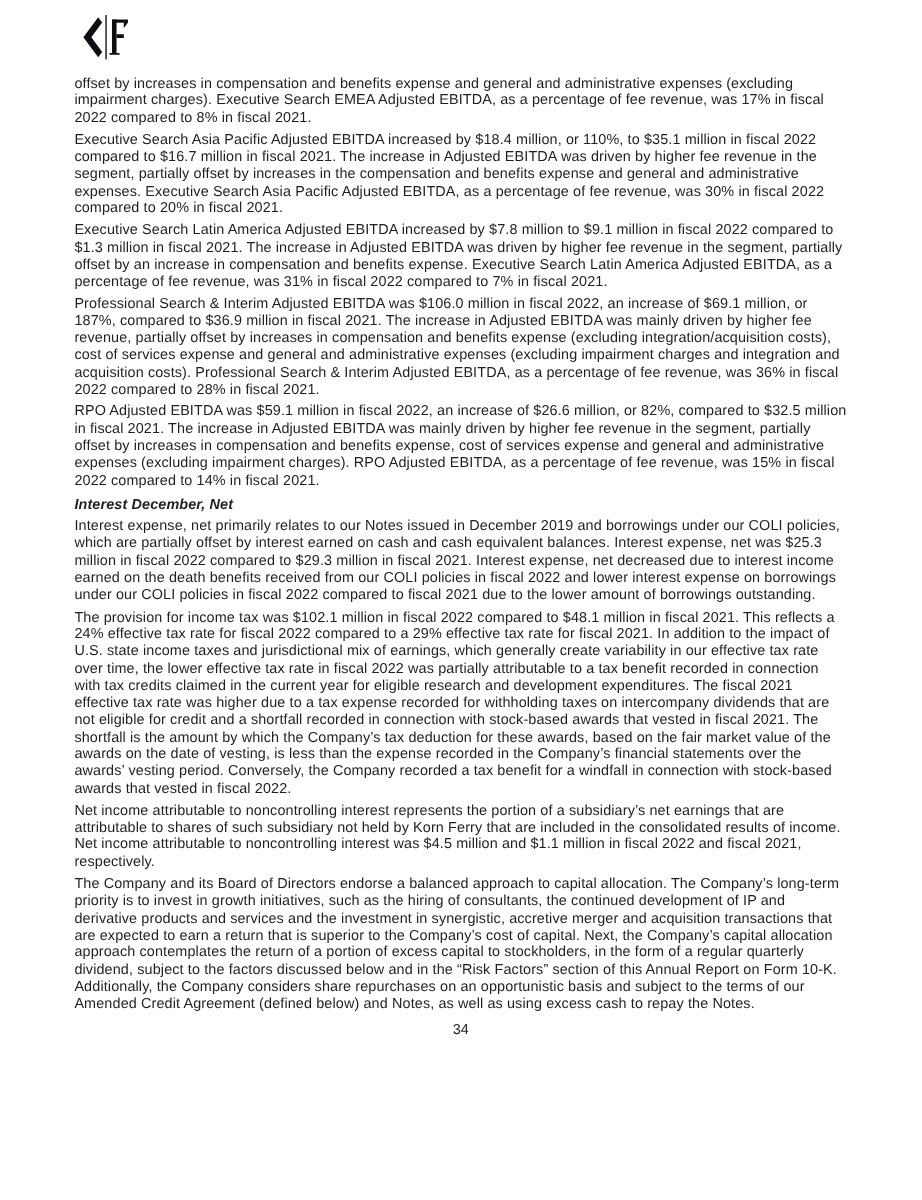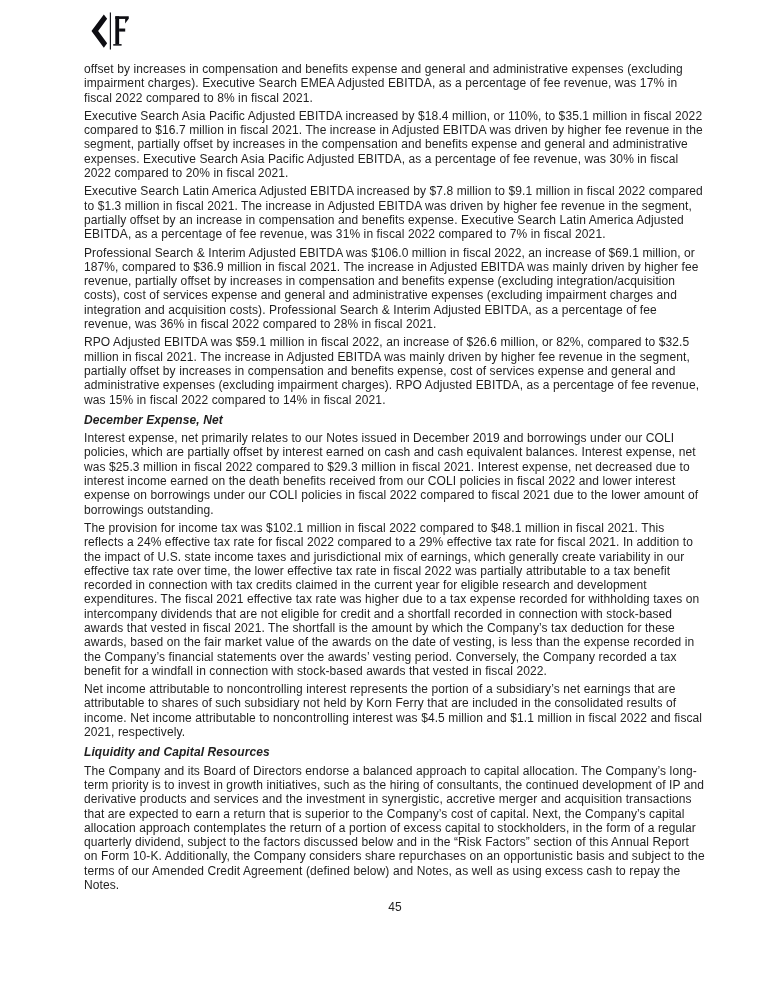--- a/index.html
+++ b/index.html
@@ -9,21 +9,21 @@
     height: 1000px;
     overflow: hidden;
     position: relative;
     font-family: "Liberation Sans", "DejaVu Sans", sans-serif;
     color: #1f1f1f;
     -webkit-font-smoothing: antialiased;
   }
   .page {
     width: 768px;
     height: 1000px;
-    padding: 12px 62px 0 84px;
+    padding: 12px 62px 0 62px;
   }
   .logo-wrap {
     height: 50px;
     padding-left: 5px;
     display: flex;
     align-items: flex-start;
   }
   .logo-wrap svg { display: block; }
   main p.paragraph {
     font-size: 12px;
@@ -67,25 +67,24 @@
       </svg>
     </span>
   </div>
 
   <main>
       <p class="paragraph">offset by increases in compensation and benefits expense and general and administrative expenses (excluding impairment charges). Executive Search EMEA Adjusted EBITDA, as a percentage of fee revenue, was 17% in fiscal 2022 compared to 8% in fiscal 2021.</p>
       <p class="paragraph">Executive Search Asia Pacific Adjusted EBITDA increased by $18.4 million, or 110%, to $35.1 million in fiscal 2022 compared to $16.7 million in fiscal 2021. The increase in Adjusted EBITDA was driven by higher fee revenue in the segment, partially offset by increases in the compensation and benefits expense and general and administrative expenses. Executive Search Asia Pacific Adjusted EBITDA, as a percentage of fee revenue, was 30% in fiscal 2022 compared to 20% in fiscal 2021.</p>
       <p class="paragraph">Executive Search Latin America Adjusted EBITDA increased by $7.8 million to $9.1 million in fiscal 2022 compared to $1.3 million in fiscal 2021. The increase in Adjusted EBITDA was driven by higher fee revenue in the segment, partially offset by an increase in compensation and benefits expense. Executive Search Latin America Adjusted EBITDA, as a percentage of fee revenue, was 31% in fiscal 2022 compared to 7% in fiscal 2021.</p>
       <p class="paragraph">Professional Search &amp; Interim Adjusted EBITDA was $106.0 million in fiscal 2022, an increase of $69.1 million, or 187%, compared to $36.9 million in fiscal 2021. The increase in Adjusted EBITDA was mainly driven by higher fee revenue, partially offset by increases in compensation and benefits expense (excluding integration/acquisition costs), cost of services expense and general and administrative expenses (excluding impairment charges and integration and acquisition costs). Professional Search &amp; Interim Adjusted EBITDA, as a percentage of fee revenue, was 36% in fiscal 2022 compared to 28% in fiscal 2021.</p>
       <p class="paragraph">RPO Adjusted EBITDA was $59.1 million in fiscal 2022, an increase of $26.6 million, or 82%, compared to $32.5 million in fiscal 2021. The increase in Adjusted EBITDA was mainly driven by higher fee revenue in the segment, partially offset by increases in compensation and benefits expense, cost of services expense and general and administrative expenses (excluding impairment charges). RPO Adjusted EBITDA, as a percentage of fee revenue, was 15% in fiscal 2022 compared to 14% in fiscal 2021.</p>
-      <h2 class="heading">December Expense, Net</h2>
+      <h2 class="heading">Interest December, Net</h2>
       <p class="paragraph">Interest expense, net primarily relates to our Notes issued in December 2019 and borrowings under our COLI policies, which are partially offset by interest earned on cash and cash equivalent balances. Interest expense, net was $25.3 million in fiscal 2022 compared to $29.3 million in fiscal 2021. Interest expense, net decreased due to interest income earned on the death benefits received from our COLI policies in fiscal 2022 and lower interest expense on borrowings under our COLI policies in fiscal 2022 compared to fiscal 2021 due to the lower amount of borrowings outstanding.</p>
       <p class="paragraph">The provision for income tax was $102.1 million in fiscal 2022 compared to $48.1 million in fiscal 2021. This reflects a 24% effective tax rate for fiscal 2022 compared to a 29% effective tax rate for fiscal 2021. In addition to the impact of U.S. state income taxes and jurisdictional mix of earnings, which generally create variability in our effective tax rate over time, the lower effective tax rate in fiscal 2022 was partially attributable to a tax benefit recorded in connection with tax credits claimed in the current year for eligible research and development expenditures. The fiscal 2021 effective tax rate was higher due to a tax expense recorded for withholding taxes on intercompany dividends that are not eligible for credit and a shortfall recorded in connection with stock-based awards that vested in fiscal 2021. The shortfall is the amount by which the Company’s tax deduction for these awards, based on the fair market value of the awards on the date of vesting, is less than the expense recorded in the Company’s financial statements over the awards’ vesting period. Conversely, the Company recorded a tax benefit for a windfall in connection with stock-based awards that vested in fiscal 2022.</p>
       <p class="paragraph">Net income attributable to noncontrolling interest represents the portion of a subsidiary’s net earnings that are attributable to shares of such subsidiary not held by Korn Ferry that are included in the consolidated results of income. Net income attributable to noncontrolling interest was $4.5 million and $1.1 million in fiscal 2022 and fiscal 2021, respectively.</p>
-      <h2 class="heading">Liquidity and Capital Resources</h2>
       <p class="paragraph">The Company and its Board of Directors endorse a balanced approach to capital allocation. The Company’s long-term priority is to invest in growth initiatives, such as the hiring of consultants, the continued development of IP and derivative products and services and the investment in synergistic, accretive merger and acquisition transactions that are expected to earn a return that is superior to the Company’s cost of capital. Next, the Company’s capital allocation approach contemplates the return of a portion of excess capital to stockholders, in the form of a regular quarterly dividend, subject to the factors discussed below and in the “Risk Factors” section of this Annual Report on Form 10-K. Additionally, the Company considers share repurchases on an opportunistic basis and subject to the terms of our Amended Credit Agreement (defined below) and Notes, as well as using excess cash to repay the Notes.</p>
     </main>
 
   <footer class="page-footer">
-    <span>45</span>
+    <span>34</span>
   </footer>
 
 </div>
 
 </body></html>

